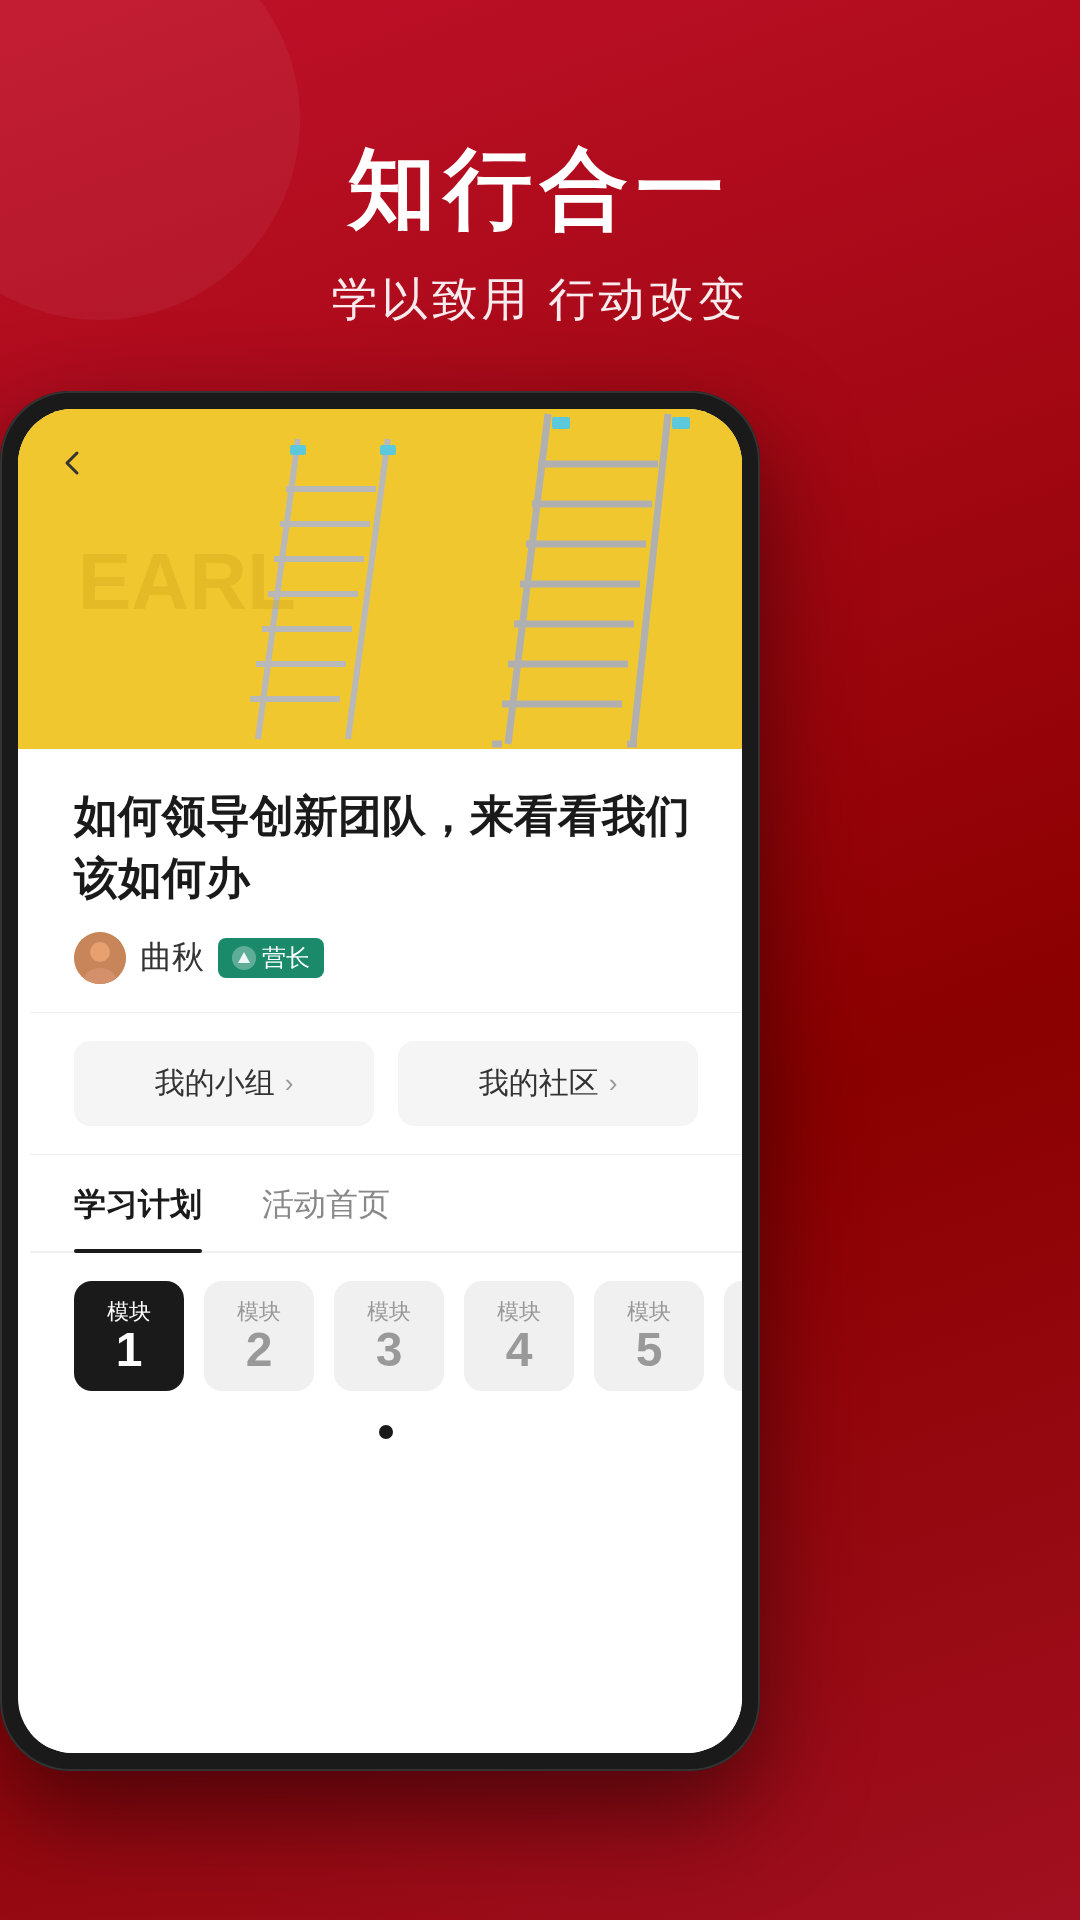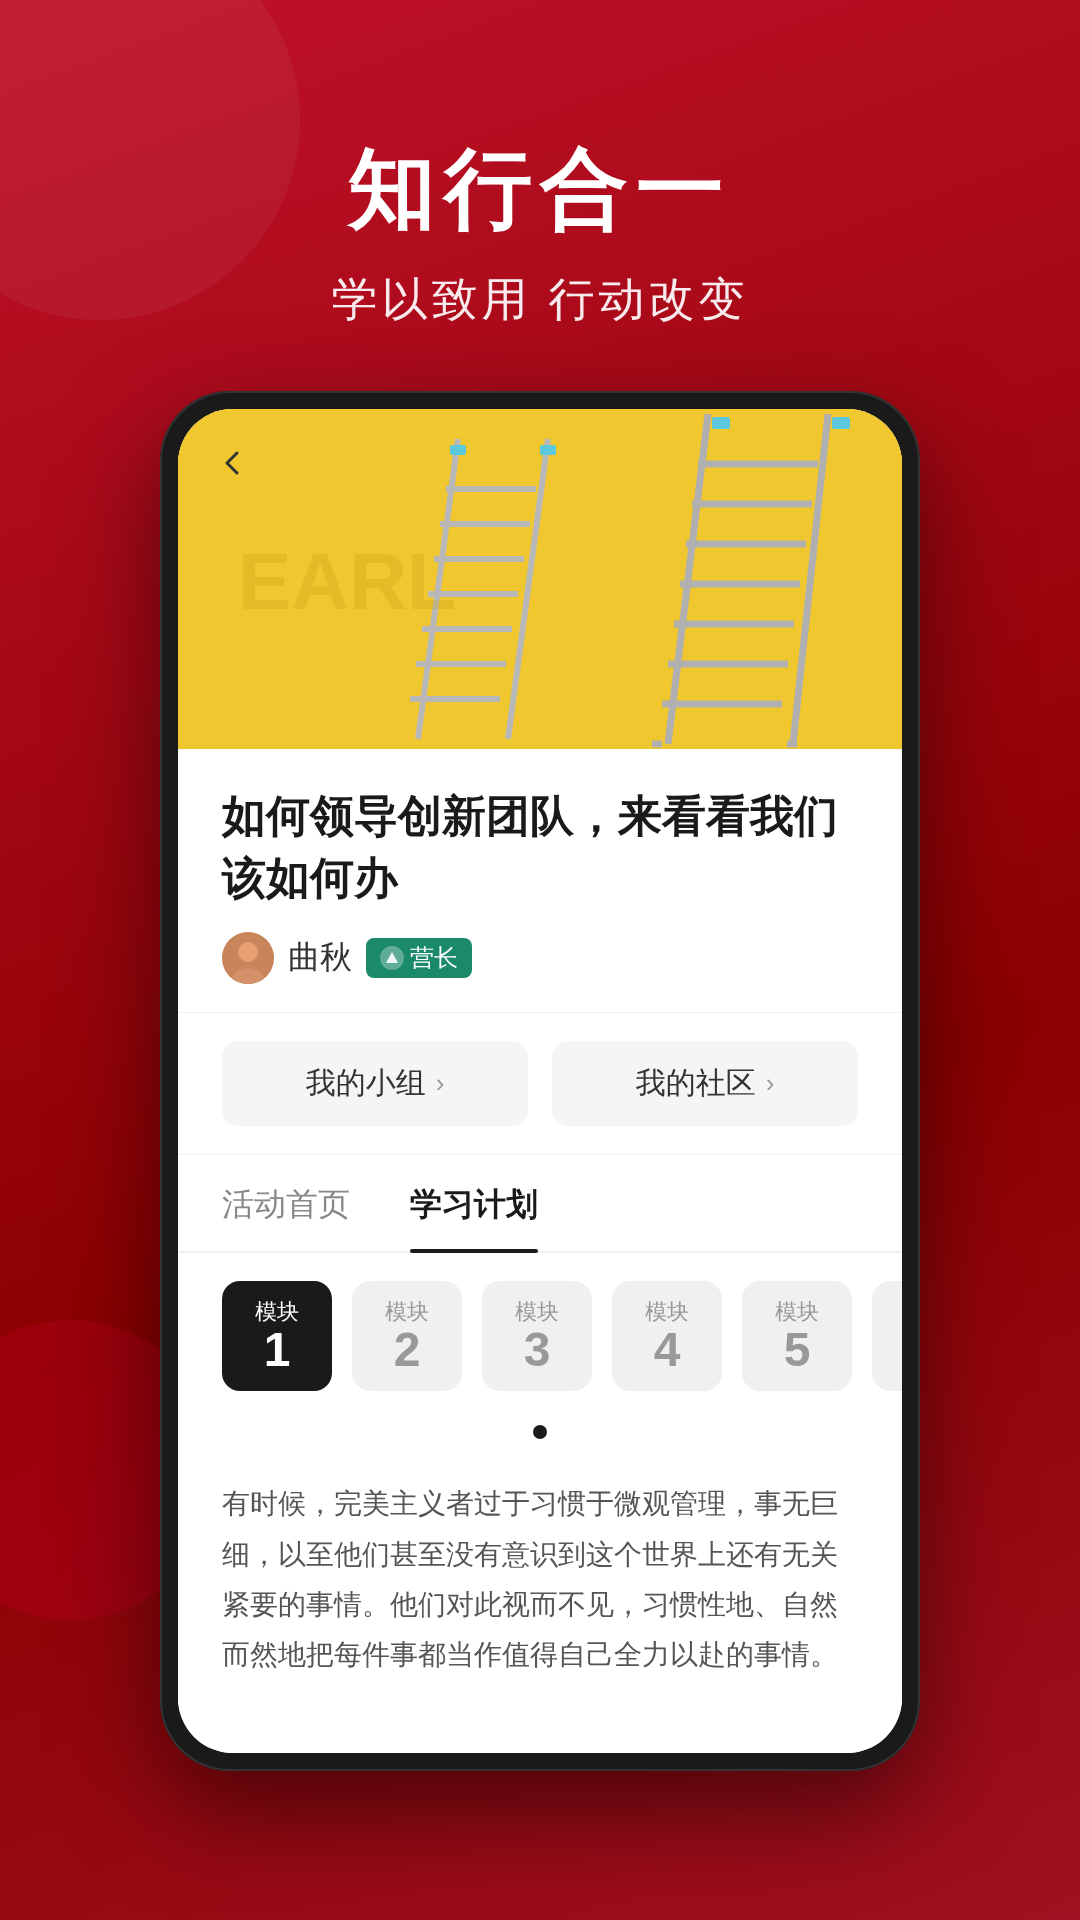--- a/index.html
+++ b/index.html
@@ -50,21 +50,20 @@
       color: rgba(255,255,255,0.92);
       letter-spacing: 4px;
       font-weight: 400;
     }
 
     
     .phone-wrapper {
       position: relative;
       z-index: 2;
       display: flex;
-      justify-content: center;
     }
     .phone {
       width: 760px;
       height: 1380px;
       background: #1a1a1a;
       border-radius: 70px;
       padding: 18px;
       box-shadow: 0 40px 100px rgba(0,0,0,0.5), inset 0 0 0 2px #333;
       position: relative;
     }
@@ -100,20 +99,21 @@
       color: #555;
       font-size: 36px;
     }
 
     
     .content {
       flex: 1;
       overflow-y: auto;
       background: #fff;
       padding: 0;
+      margin-left: 12px;
     }
 
     .article-info {
       padding: 36px 44px 28px;
       border-bottom: 1px solid #f0f0f0;
     }
     .article-title {
       font-size: 44px;
       font-weight: 700;
       color: #1a1a1a;
@@ -397,22 +397,22 @@
             <span class="nav-btn-text">我的小组</span>
             <span class="nav-btn-arrow">›</span>
           </div>
           <div class="nav-btn">
             <span class="nav-btn-text">我的社区</span>
             <span class="nav-btn-arrow">›</span>
           </div>
         </div>
 
         <div class="tabs">
+          <div class="tab active">学习计划</div>
           <div class="tab">活动首页</div>
-          <div class="tab active">学习计划</div>
         </div>
 
         <div class="module-selector">
           <div class="module-row">
             <div class="module-item active">
               <span class="module-label">模块</span>
               <span class="module-number">1</span>
             </div>
             <div class="module-item">
               <span class="module-label">模块</span>
@@ -433,20 +433,19 @@
             <div class="module-item">
               
             </div>
           </div>
           <div class="module-indicator">
             <span class="dot"></span>
           </div>
         </div>
 
         <div class="section-content">
-          <div class="section-body">有时候，完美主义者过于习惯于微观管理，事无巨细，以至他们甚至没有意识到这个世界上还有无关紧要的事情。他们对此视而不见，习惯性地、自然而然地把每件事都当作值得自己全力以赴的事情。</div>
 
         </div>
 
       </div>
     </div>
   </div>
 </div>
 
 </body></html>

